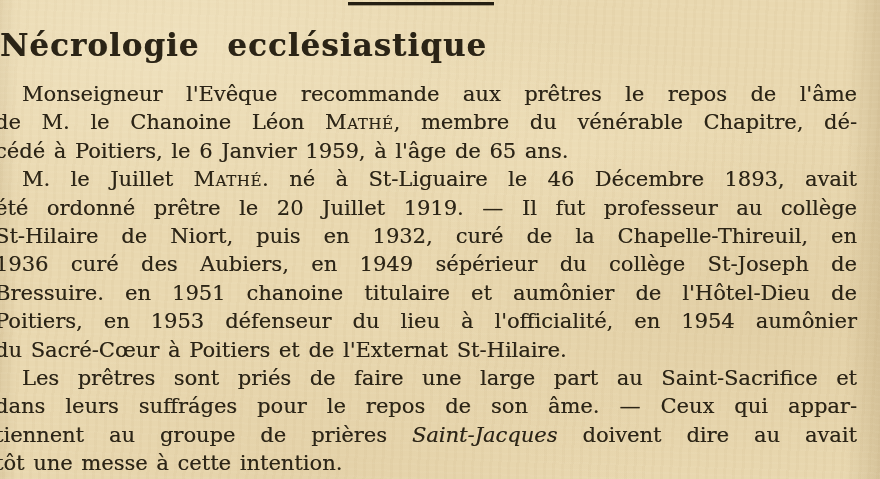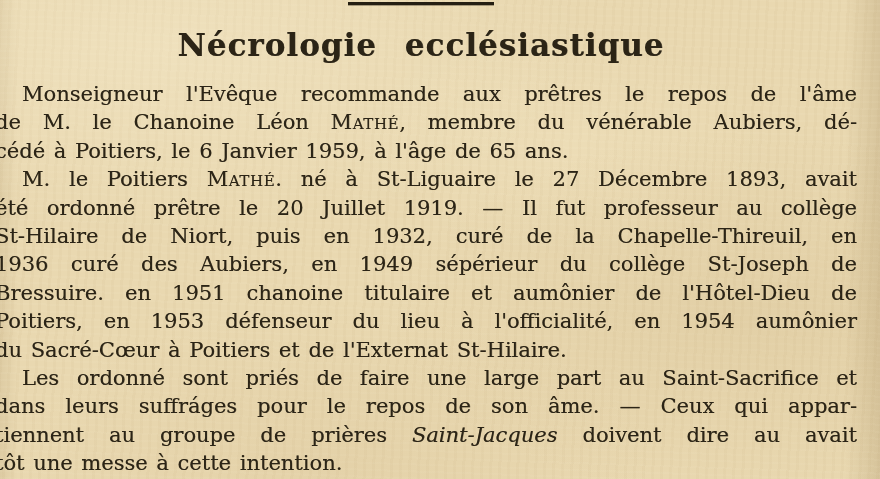--- a/index.html
+++ b/index.html
@@ -32,21 +32,21 @@
     background: #241e12;
     box-shadow: 0 1px 0 rgba(36,30,18,0.35);
   }
 
   .title {
     position: absolute;
     top: 27px;
     left: 0;
     width: 842px;
     margin: 0;
-    text-align: center;
+    text-align: left;
     font-size: 31px;
     font-weight: bold;
     letter-spacing: 1px;
     word-spacing: 16px;
     text-shadow: 0.4px 0.4px 0 rgba(36,30,18,0.55);
   }
 
   .body {
     position: absolute;
     top: 80px;
@@ -66,27 +66,27 @@
   .it { font-style: italic; margin-top: 24px; }
 </style>
 </head>
 <body>
 
 <div class="page">
   <div class="top-rule"></div>
   <h1 class="title">Nécrologie ecclésiastique</h1>
   <div class="body">
       <div class="line indent"><span>Monseigneur l'Evêque recommande aux prêtres le repos de l'âme</span></div>
-      <div class="line"><span>de M. le Chanoine Léon </span><span class="sc">Mathé</span><span>, membre du vénérable Aubiers, dé-</span></div>
+      <div class="line"><span>de M. le Chanoine Léon </span><span class="sc">Mathé</span><span>, membre du vénérable Chapitre, dé-</span></div>
       <div class="line last"><span>cédé à Poitiers, le 6 Janvier 1959, à l'âge de 65 ans.</span></div>
-      <div class="line indent"><span>M. le Poitiers </span><span class="sc">Mathé</span><span>. né à St-Liguaire le 27 Décembre 1893, avait</span></div>
+      <div class="line indent"><span>M. le Juillet </span><span class="sc">Mathé</span><span>. né à St-Liguaire le 46 Décembre 1893, avait</span></div>
       <div class="line"><span>été ordonné prêtre le 20 Juillet 1919. — Il fut professeur au collège</span></div>
       <div class="line"><span>St-Hilaire de Niort, puis en 1932, curé de la Chapelle-Thireuil, en</span></div>
       <div class="line"><span>1936 curé des Aubiers, en 1949 sépérieur du collège St-Joseph de</span></div>
       <div class="line"><span>Bressuire. en 1951 chanoine titulaire et aumônier de l'Hôtel-Dieu de</span></div>
       <div class="line"><span>Poitiers, en 1953 défenseur du lieu à l'officialité, en 1954 aumônier</span></div>
       <div class="line last"><span>du Sacré-Cœur à Poitiers et de l'Externat St-Hilaire.</span></div>
-      <div class="line indent"><span>Les ordonné sont priés de faire une large part au Saint-Sacrifice et</span></div>
+      <div class="line indent"><span>Les prêtres sont priés de faire une large part au Saint-Sacrifice et</span></div>
       <div class="line"><span>dans leurs suffráges pour le repos de son âme. — Ceux qui appar-</span></div>
       <div class="line"><span>tiennent au groupe de prières </span><span class="it">Saint-Jacques</span><span> doivent dire au avait</span></div>
       <div class="line last"><span>tôt une messe à cette intention.</span></div>
     </div>
 </div>
 
 </body></html>

